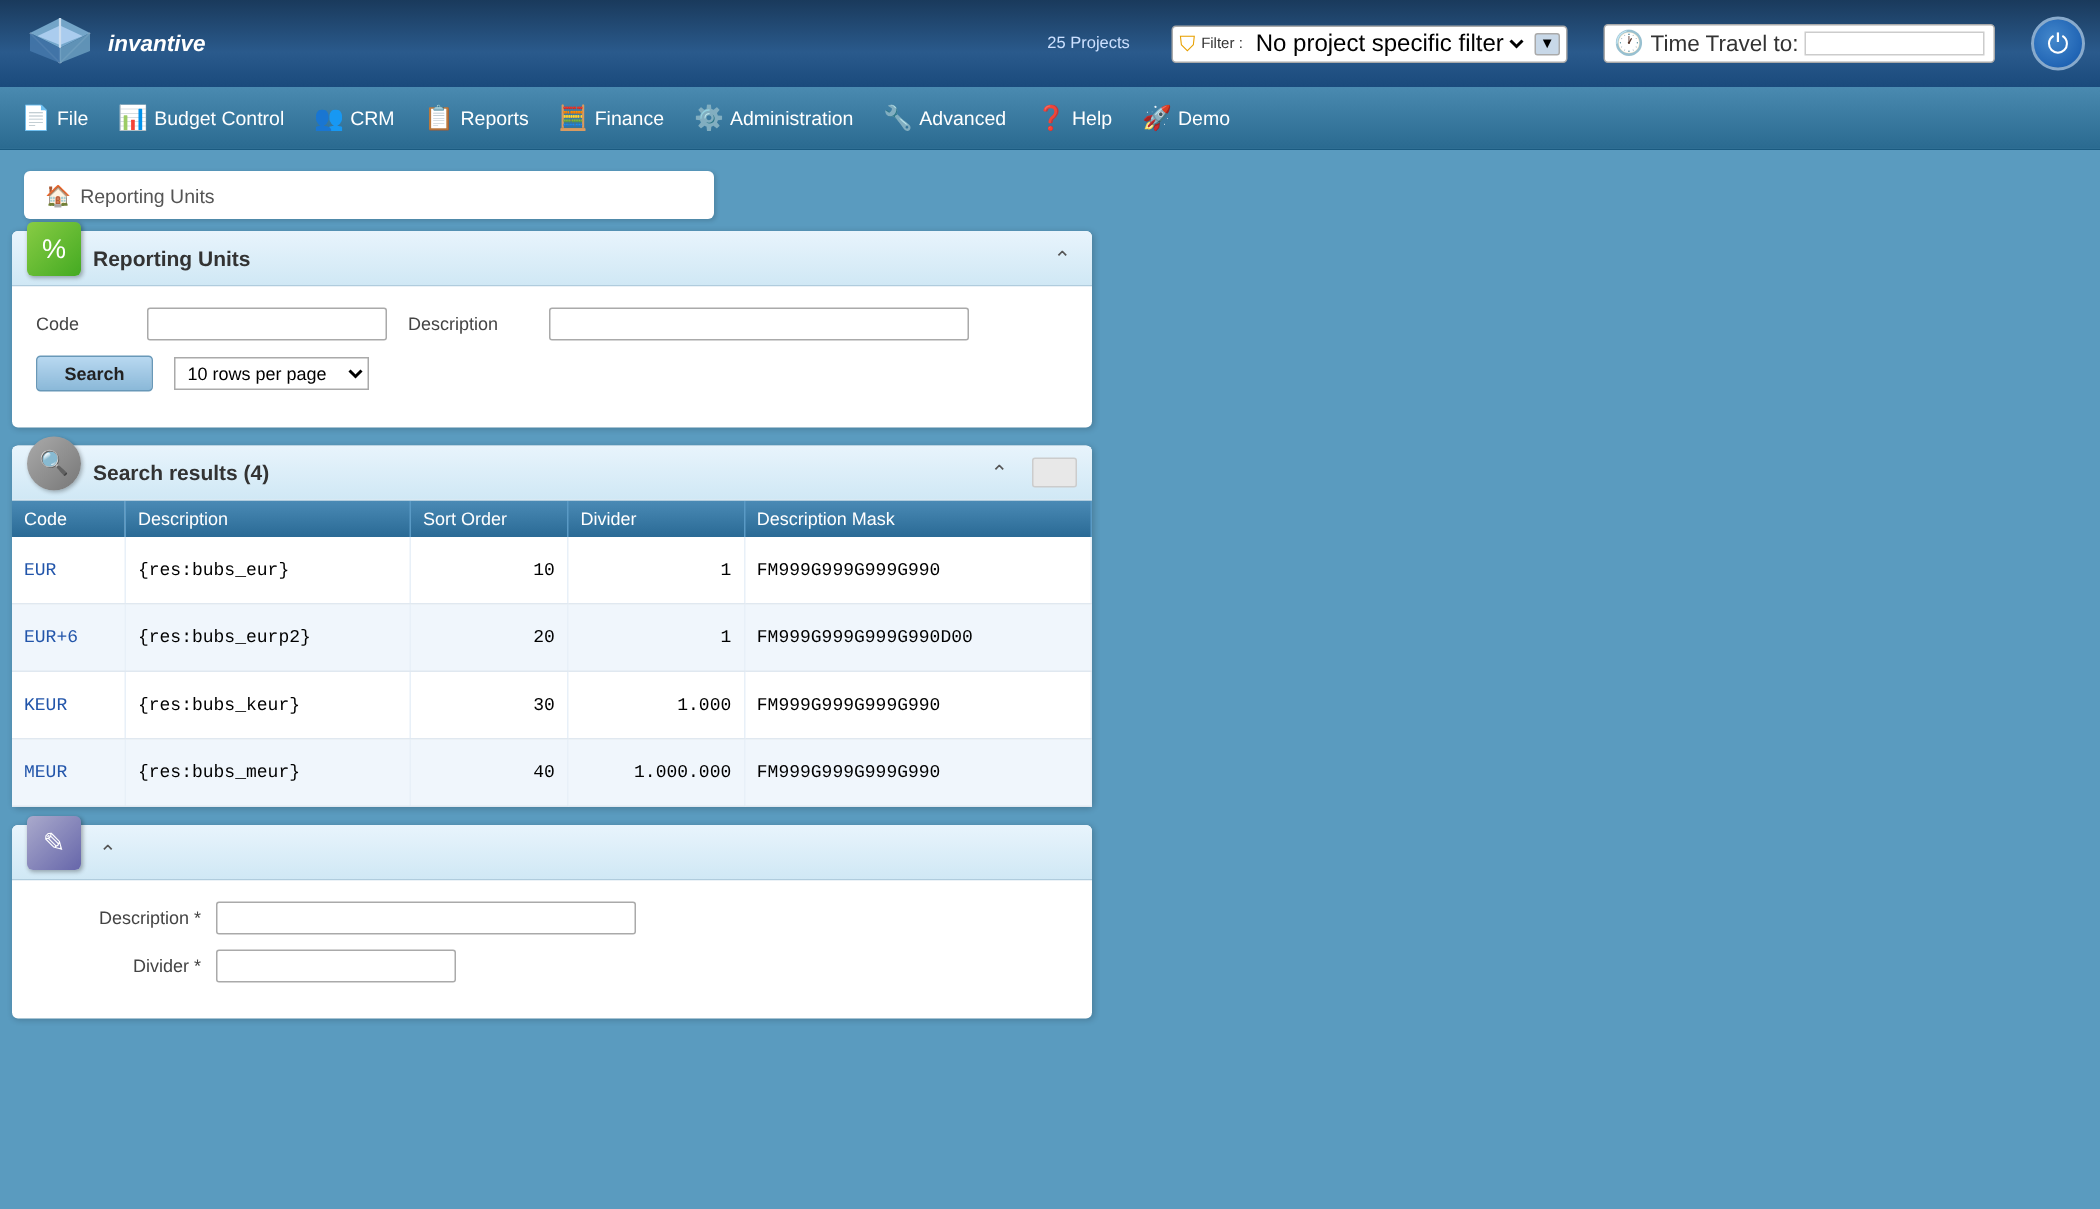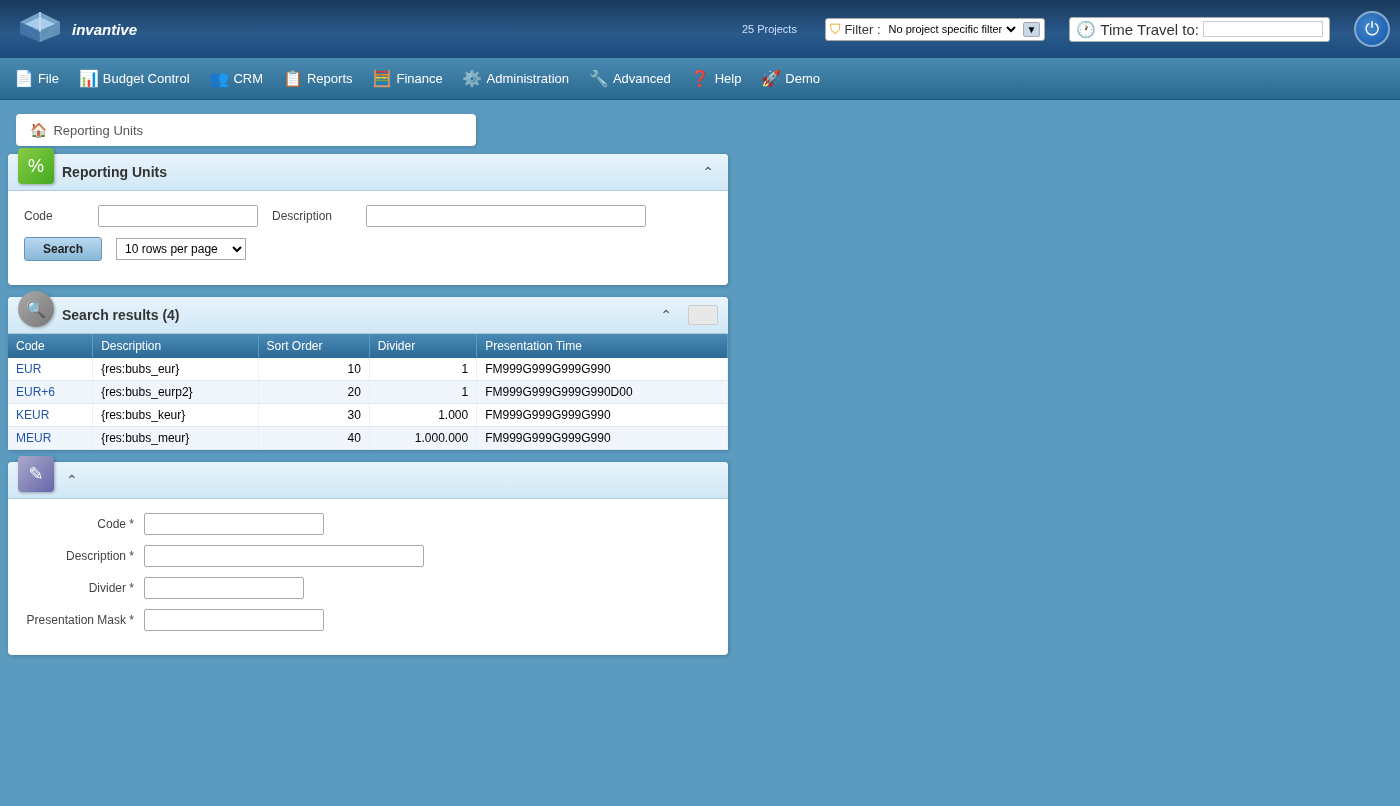--- a/index.html
+++ b/index.html
@@ -45,27 +45,28 @@
     #filter-box {
       display: flex;
       align-items: center;
       background: white;
       border: 1px solid #aaa;
       border-radius: 3px;
       padding: 2px 4px;
       gap: 4px;
     }
     #filter-icon { color: #e8a000; font-size: 14px; }
-    #filter-label { color: #333; font-size: 13px; }
+    #filter-label { color: #333; font-size: 10px; }
     #filter-select {
       border: none;
-      font-size: 11px;
+      font-size: 16px;
       background: transparent;
       outline: none;
       cursor: pointer;
+      text-align: right;
     }
     #filter-dropdown-btn {
       background: #c8d8e8;
       border: 1px solid #aaa;
       border-radius: 2px;
       cursor: pointer;
       padding: 1px 3px;
       font-size: 10px;
     }
     #timetravel-box {
@@ -221,23 +222,24 @@
     }
     .results-table th {
       background: linear-gradient(180deg, #4a8ab5 0%, #2a6a95 100%);
       color: white;
       padding: 5px 8px;
       text-align: left;
       border-right: 1px solid #5a9ac5;
       font-weight: normal;
     }
     .results-table td {
-      padding: 4px 8px;
+      padding: 15px 8px;
       border-bottom: 1px solid #e0e8f0;
       border-right: 1px solid #e8f0f8;
+      font-family: Liberation Mono, monospace;
     }
     .results-table tr:nth-child(even) td { background: #f0f6fc; }
     .results-table tr:nth-child(odd) td { background: white; }
     .results-table td a { color: #2255aa; text-decoration: none; }
     .results-table td.num { text-align: right; }
 
     
     .form-field-row {
       display: flex;
       align-items: center;
@@ -438,21 +440,21 @@
       <div style="width:30px;height:20px;background:#e8e8e8;border:1px solid #ccc;border-radius:2px;margin-left:4px;"></div>
     </div>
     <div class="section-body" style="padding: 0;">
       <table class="results-table">
         <thead>
           <tr>
             <th>Code</th>
             <th>Description</th>
             <th>Sort Order</th>
             <th>Divider</th>
-            <th>Presentation Time</th>
+            <th>Description Mask</th>
           </tr>
         </thead>
         <tbody id="results-tbody">
         <tr>
       <td><a href="#">EUR</a></td>
       <td>{res:bubs_eur}</td>
       <td class="num">10</td>
       <td class="num">1</td>
       <td>FM999G999G999G990</td>
     </tr>
@@ -482,30 +484,22 @@
     </div>
   </div>
 
   <div class="section-panel">
     <div class="section-header">
       <span class="icon-create">✎</span>
       <button class="collapse-btn">⌃</button>
     </div>
     <div class="section-body">
       <div class="form-field-row">
-        <span class="field-label">Code *</span>
-        <input type="text" class="field-input-code" style="">
-      </div>
-      <div class="form-field-row">
         <span class="field-label">Description *</span>
         <input type="text" class="field-input-desc" style="">
       </div>
       <div class="form-field-row">
         <span class="field-label">Divider *</span>
         <input type="text" class="field-input-medium" style="">
       </div>
-      <div class="form-field-row">
-        <span class="field-label">Presentation Mask *</span>
-        <input type="text" class="field-input-pres" style="">
-      </div>
     </div>
   </div>
 </div>
 
 </body></html>

